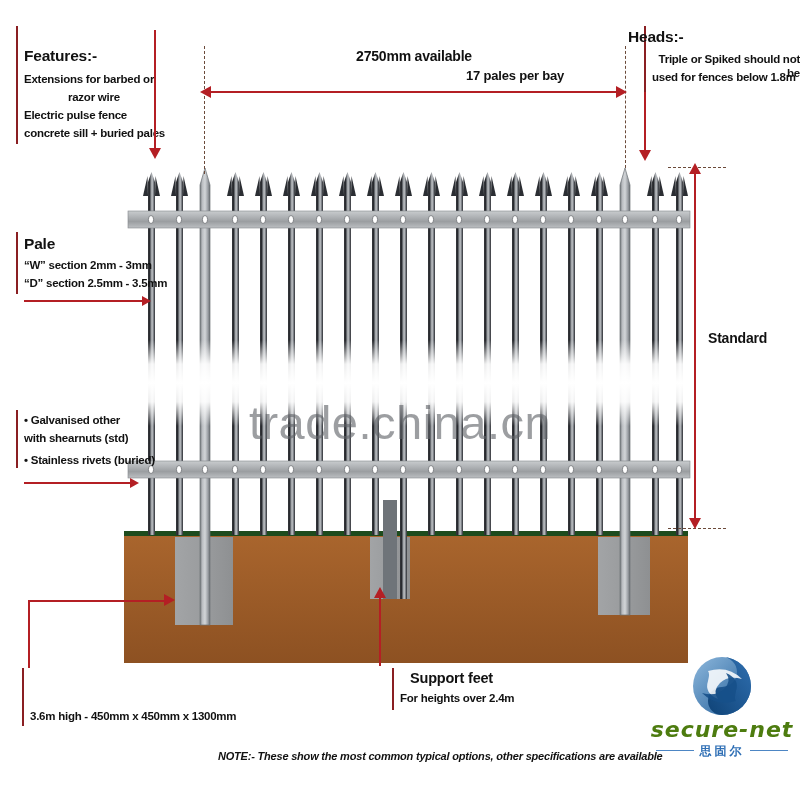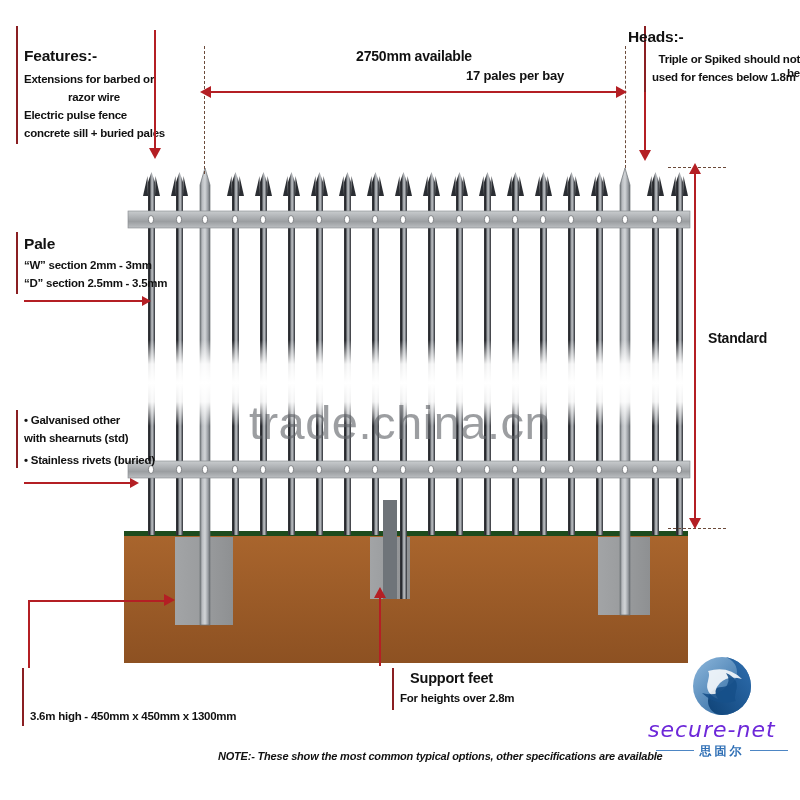--- a/index.html
+++ b/index.html
@@ -137,25 +137,26 @@
       rgba(255,255,255,0) 100%);
     pointer-events: none;
   }
 
   
   #logo-wrap { position: absolute; left: 648px; top: 655px; width: 148px; height: 112px; }
   #logo-word {
     position: absolute;
     left: 0; top: 62px;
     width: 148px;
+    text-align: center;
     font-size: 22px;
-    font-weight: normal;
+    font-weight: bold;
     font-style: italic;
     letter-spacing: 1px;
-    color: #6d28d9;
+    color: #4d7c0f;
     font-family: "DejaVu Sans", sans-serif;
   }
   #logo-cn {
     position: absolute;
     left: 0; top: 88px;
     width: 148px;
     text-align: center;
     font-size: 12px;
     font-weight: bold;
     letter-spacing: 3px;
@@ -448,21 +449,21 @@
 
   <div class="rule-l" style="left:22px; top:668px; height:58px;"></div>
   <div class="txt bd" style="left:30px; top:709px;">3.6m high - 450mm x 450mm x 1300mm</div>
 
   <div class="ln-v" style="left:28px; top:600px; height:68px;"></div>
   <div class="ln-h" style="left:28px; top:600px; width:140px;"></div>
   <div class="arw arw-r" style="left:164px; top:594px;"></div>
 
   <div class="rule-l" style="left:392px; top:668px; height:42px;"></div>
   <div class="txt hd-sm" style="left:400px; top:670px;margin-left:10px;">Support feet</div>
-  <div class="txt bd" style="left:400px; top:691px;">For heights over 2.8m</div>
+  <div class="txt bd" style="left:400px; top:691px;">For heights over 2.4m</div>
   <div class="ln-v" style="left:379px; top:596px; height:70px;"></div>
   <div class="arw arw-u" style="left:374px; top:587px;"></div>
 
   <div class="txt bd-i" style="left:218px; top:750px;">NOTE:- These show the most common typical options, other specifications are available</div>
 
   <div id="logo-wrap">
     <svg width="148" height="62" viewBox="0 0 148 62" xmlns="http://www.w3.org/2000/svg">
       <defs>
         <linearGradient id="swirlA" x1="0" y1="0" x2="1" y2="1">
           <stop offset="0%" stop-color="#8fb9dd"></stop>

